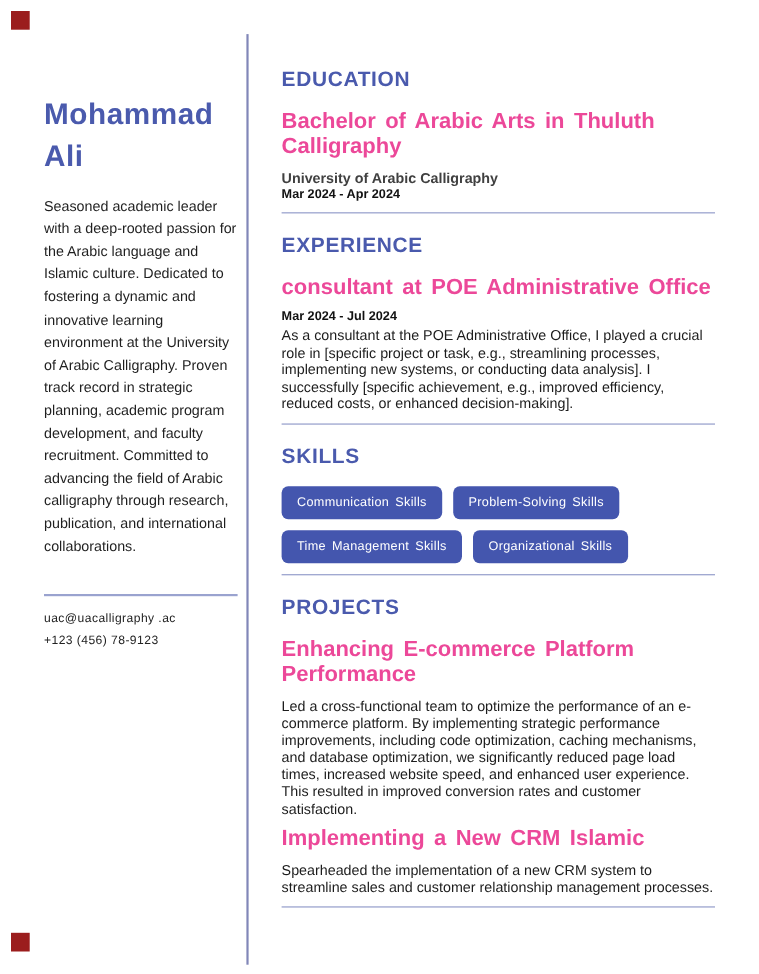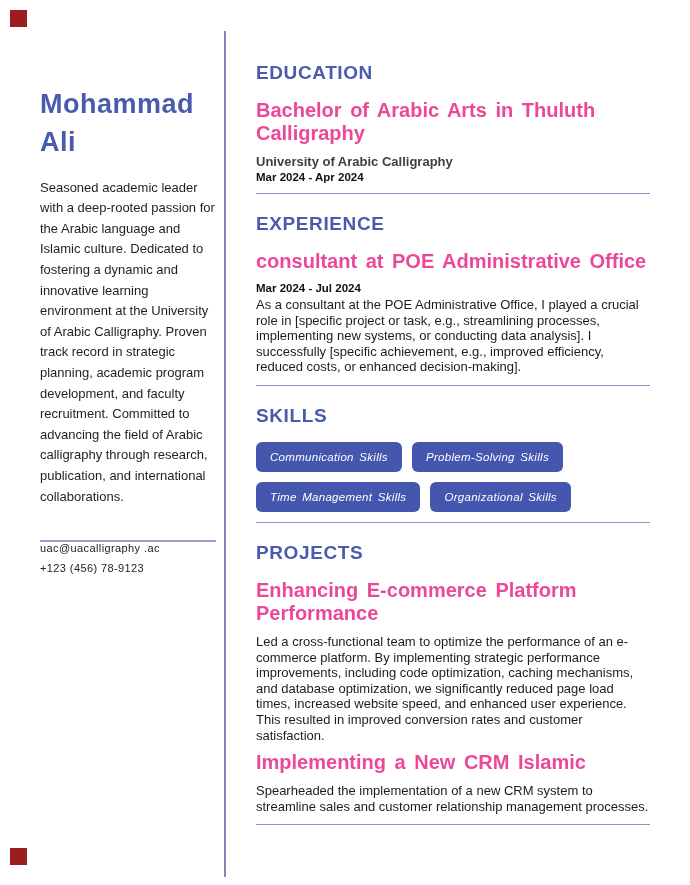--- a/index.html
+++ b/index.html
@@ -13,36 +13,36 @@
   .vertical-divider { position:absolute; left:224px; top:31px; width:2px; height:846px; background:#8187b8; }
 
   
   .sidebar { position:absolute; left:40px; top:86px; width:178px; }
   .name {
     margin:0 0 16px 0; font-size:27px; font-weight:bold; color:#4a5aad;
     line-height:1.4; white-space:pre-line; letter-spacing:0.5px;
   }
   .summary { margin:0; font-size:13px; line-height:20.6px; color:#1f1f1f; }
   .contact-divider { margin:33px 0 0 0; border:none; border-top:2px solid #9aa3cf; width:176px; }
-  .contact { font-size:11px; letter-spacing:0.4px; color:#222; }
+  .contact { margin-top:14px; font-size:11px; letter-spacing:0.4px; color:#222; }
   .contact-line { margin-bottom:8px; }
 
   
   .main { position:absolute; left:256px; top:62px; width:394px; }
   .sec-title { margin:0 0 15px 0; font-size:19px; font-weight:bold; color:#4a5aad; letter-spacing:0.6px; }
   .red-sub { margin:0 0 9px 0; font-size:20px; font-weight:bold; color:#ec4899; word-spacing:3px; }
   .bold-line { font-size:13px; font-weight:bold; margin:0 0 2px 0; color:#404040; }
   .date-line { font-size:11.5px; font-weight:bold; margin:0 0 3px 0; color:#111; }
   .body-text { margin:1px 0 8px 0; font-size:13px; line-height:15.6px; color:#1c1c1c; }
   .sec-divider { border:none; border-top:1.5px solid #8a94c6; margin:10px 0 19px 0; }
 
   .badges { display:flex; flex-wrap:wrap; gap:10px; margin:4px 0 6px 0; }
   .badge {
     background:#4456ae; color:#ffffff; font-size:11.5px; letter-spacing:0.3px;
-    word-spacing:2px; padding:9px 14px; border-radius:6px; white-space:nowrap;font-style:italic;
+    word-spacing:2px; padding:9px 14px; border-radius:6px; white-space:nowrap;
   }
   .proj-block { margin-bottom:6px; }
 </style>
 </head>
 <body>
 
 <div class="page">
 
   <div class="corner-square top"></div>
   <div class="corner-square bottom"></div>

